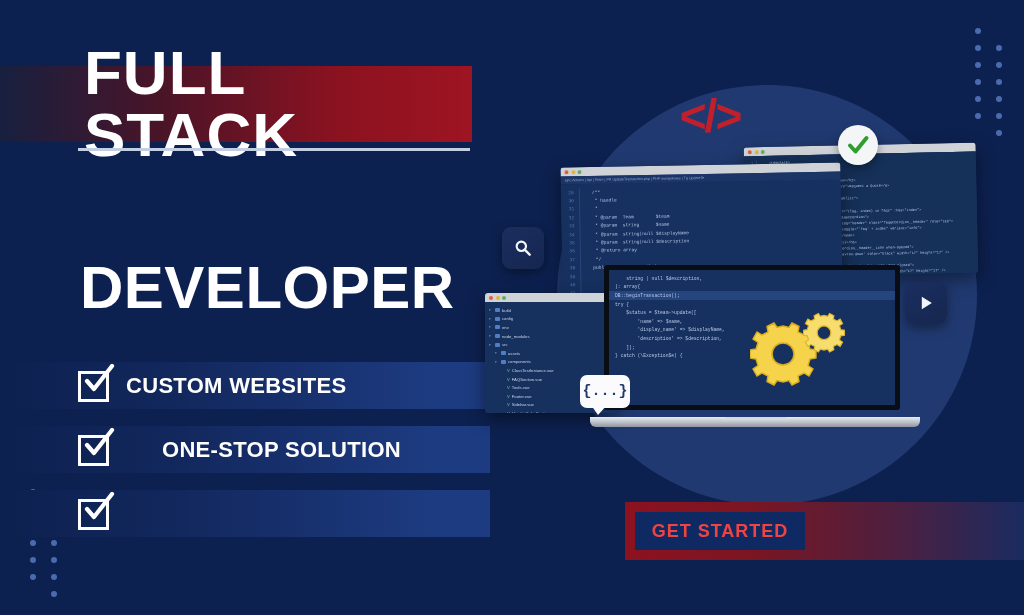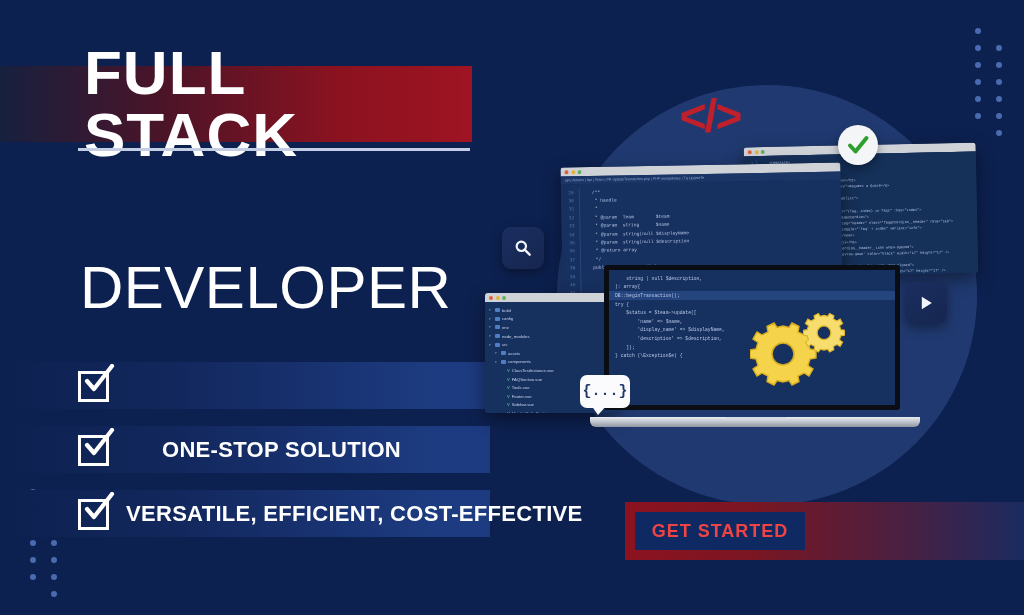--- a/index.html
+++ b/index.html
@@ -40,21 +40,21 @@
     position:absolute; left:78px; top:148px; width:392px; height:3px;
     background:#c3cde4;
   }
 
   #web-text{
     position:absolute; left:80px; top:186px;
     color:#fff; font-size:66px; font-weight:bold; letter-spacing:.5px; line-height:1;
   }
   #developer-text{
     position:absolute; left:80px; top:258px;
-    color:#fff; font-size:60px; font-weight:normal; letter-spacing:.5px; line-height:1;
+    color:#fff; font-size:60px; font-weight:bold; letter-spacing:.5px; line-height:1;
   }
 
   
   .check-row{
     position:absolute; left:0; width:490px; height:47px;
     background:linear-gradient(90deg,#0d2150 0%, #12275c 35%, #1d3b80 88%, #1d3b80 100%);
     display:flex; align-items:center;
   }
   #row0{ top:362px; }
   #row1{ top:426px;gap:36px; }
@@ -218,40 +218,40 @@
 
     <div id="developer-text">DEVELOPER</div>
 
     <div class="check-row" id="row0">
       <div class="check-icon">
         <div class="box"></div>
         <svg class="tick" viewBox="0 0 32 32">
           <path d="M4 17 L11 25 L29 2" stroke="#ffffff" stroke-width="4.2" fill="none" stroke-linecap="round" stroke-linejoin="round"></path>
         </svg>
       </div>
+      <div class="check-label">CUSTOM WEBSITES</div>
     </div>
 
     <div class="check-row" id="row1">
       <div class="check-icon">
         <div class="box"></div>
         <svg class="tick" viewBox="0 0 32 32">
           <path d="M4 17 L11 25 L29 2" stroke="#ffffff" stroke-width="4.2" fill="none" stroke-linecap="round" stroke-linejoin="round"></path>
         </svg>
       </div>
       <div class="check-label">ONE-STOP SOLUTION</div>
     </div>
 
     <div class="check-row" id="row2">
       <div class="check-icon">
         <div class="box"></div>
         <svg class="tick" viewBox="0 0 32 32">
           <path d="M4 17 L11 25 L29 2" stroke="#ffffff" stroke-width="4.2" fill="none" stroke-linecap="round" stroke-linejoin="round"></path>
         </svg>
       </div>
-      <div class="check-label">VERSATILE, EFFICIENT, COST-EFFECTIVE</div>
     </div>
   </div>
 
   <div id="cta-band"></div>
   <div id="cta-button">GET STARTED</div>
 
   <div id="illu">
 
     <div id="ico-code">&lt;/&gt;</div>
 

